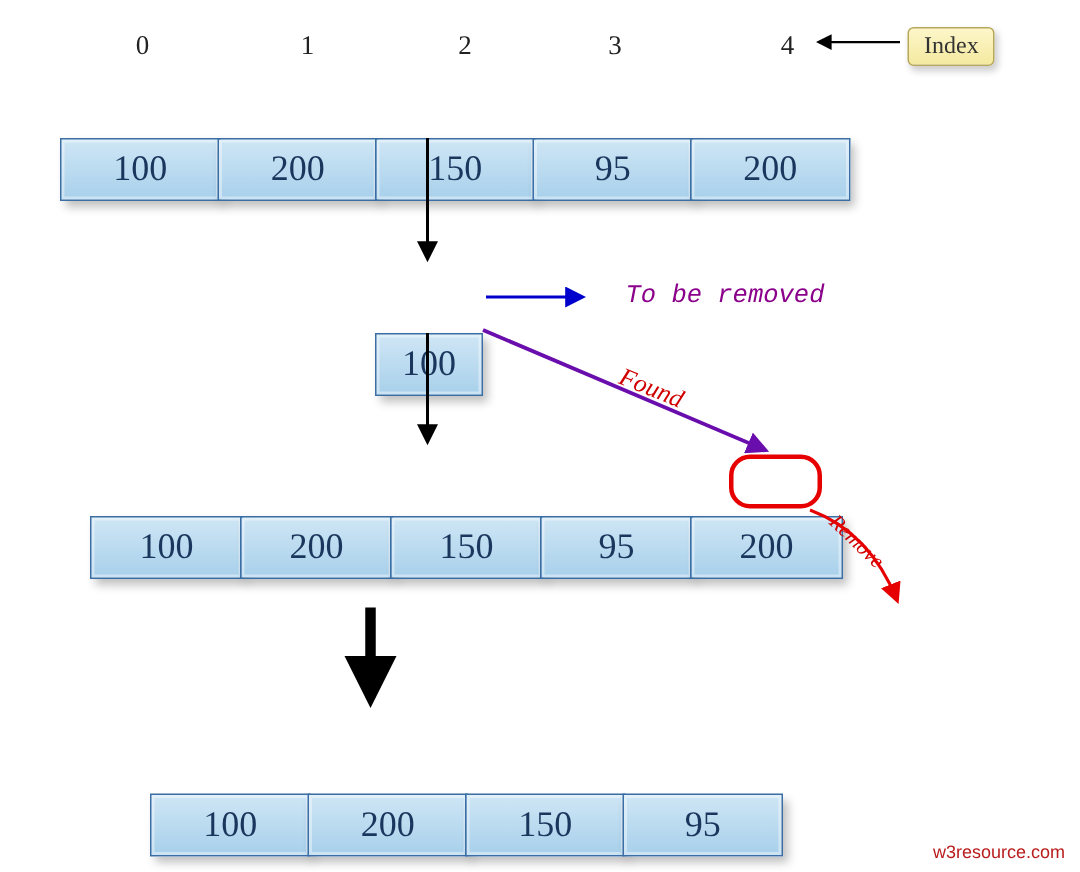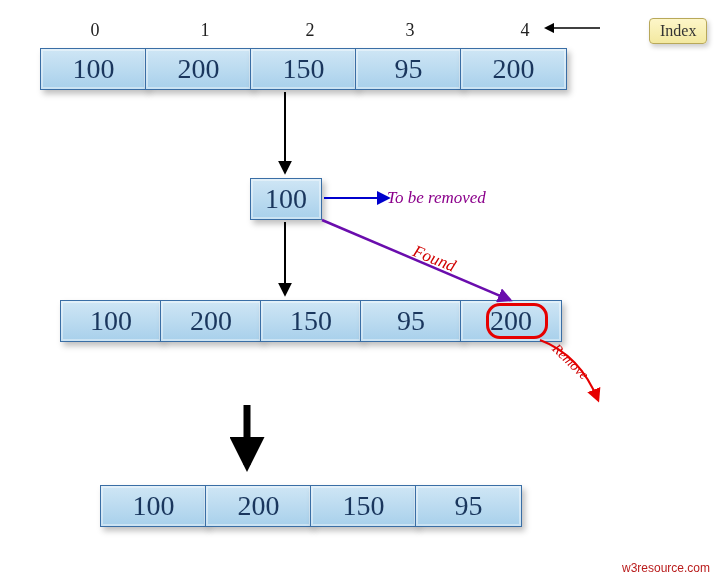--- a/index.html
+++ b/index.html
@@ -14,21 +14,22 @@
     height: 581px;
     background: #fff;
   }
   .cell {
     position: absolute;
     border: 1px solid #3a6ea5;
     background: linear-gradient(to bottom, #cfe6f5 0%, #a8d0eb 100%);
     box-shadow: inset 0 0 0 2px rgba(255,255,255,0.4), 3px 4px 6px rgba(0,0,0,0.25);
     text-align: center;
     color: #1a365d;
-    font-size: 28px;
+    font-size: 24px;
+    margin-top: 44px;
   }
   .cell span {
     display: block;
     line-height: 40px;
   }
   .idx {
     position: absolute;
     font-size: 18px;
     color: #222;
     text-align: center;
@@ -36,21 +37,20 @@
   }
   .index-label {
     position: absolute;
     border: 1px solid #b8a85a;
     background: linear-gradient(to bottom, #fdf6c9 0%, #f3e9a0 100%);
     border-radius: 4px;
     padding: 3px 10px;
     font-size: 16px;
     color: #333;
     box-shadow: 2px 3px 5px rgba(0,0,0,0.2);
-    margin-left: 44px;
   }
   .annot {
     position: absolute;
     font-size: 17px;
   }
   .annot.purple { color: #8b008b; font-style: italic; }
   .annot.red { color: #d00000; font-style: italic; }
   .highlight-oval {
     position: absolute;
     border: 3px solid #e60000;
@@ -98,21 +98,21 @@
       <span>95</span>
     </div>
   <div class="cell" style="left:460px; top:48px; width:105px; height:40px;">
       <span>200</span>
     </div>
 
   <div class="cell" style="left:250px; top:178px; width:70px; height:40px;">
       <span>100</span>
     </div>
 
-  <div class="annot purple" style="left:387px; top:188px;"><span>To be removed</span></div>
+  <div class="annot purple" style="left:417px; top:188px;font-family:Liberation Mono, monospace;"><span>To be removed</span></div>
 
   <div class="cell" style="left:60px;  top:300px; width:100px; height:40px;">
       <span>100</span>
     </div>
   <div class="cell" style="left:160px; top:300px; width:100px; height:40px;">
       <span>200</span>
     </div>
   <div class="cell" style="left:260px; top:300px; width:100px; height:40px;">
       <span>150</span>
     </div>

